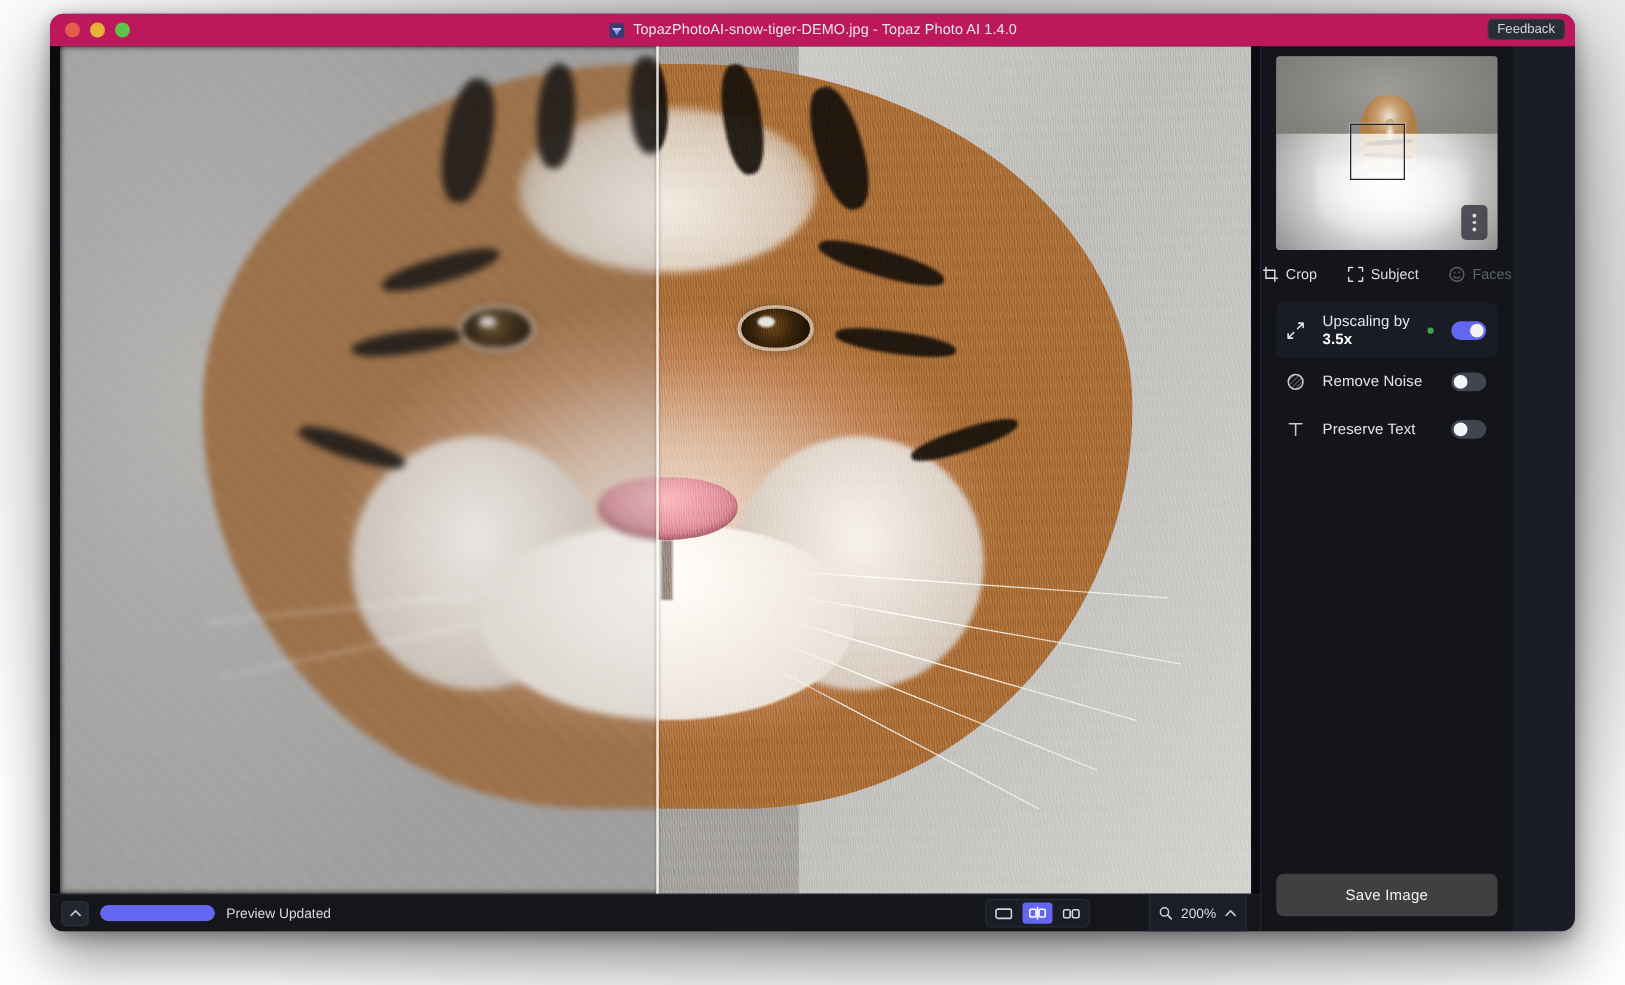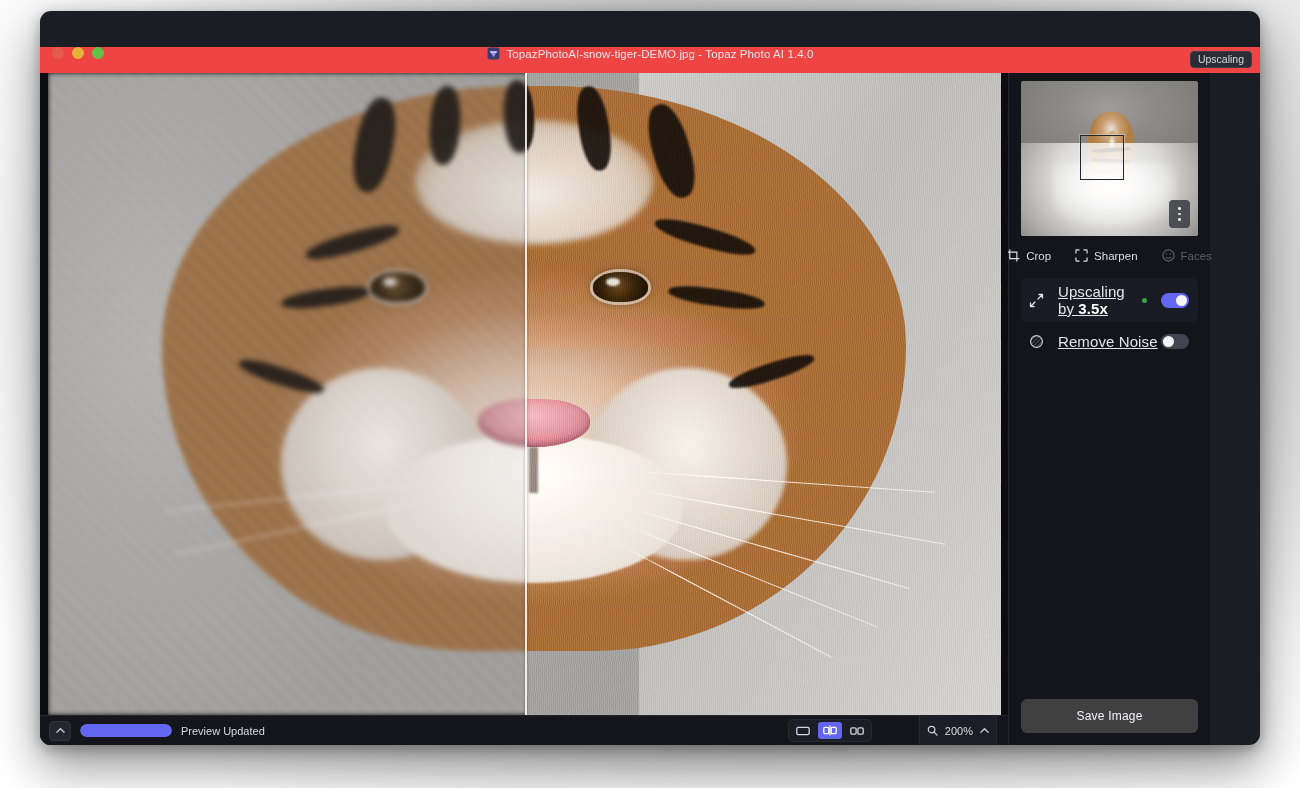--- a/index.html
+++ b/index.html
@@ -22,26 +22,25 @@
     border-radius: 11px;
     box-shadow: 0 22px 48px rgba(0,0,0,.42), 0 4px 14px rgba(0,0,0,.3);
     overflow: hidden;
     display: flex;
     flex-direction: column;
   }
 
   
   .titlebar {
     height: 26px;
-    background: #ef4444;
+    background: #be185d;
     display: flex;
-    align-items: flex-start;
+    align-items: center;
     position: relative;
     flex: 0 0 26px;
-    margin-top: 36px;
   }
   .lights { display: flex; gap: 8px; padding-left: 12px; }
   .light { width: 12px; height: 12px; border-radius: 50%; }
   .light.red { background: #e25c50; }
   .light.yellow { background: #e8b138; }
   .light.green { background: #5dc24a; }
   .title-center {
     position: absolute;
     left: 0; right: 0;
     display: flex; align-items: center; justify-content: center;
@@ -414,26 +413,25 @@
     cursor: pointer;
   }
   .filter-row.active { background: #191c24; height: 44px; }
   .f-icon {
     width: 22px;
     flex: 0 0 22px;
     display: flex; align-items: center; justify-content: flex-start;
     color: #c9ccd3;
   }
   .f-label {
-    font-size: 15px;
+    font-size: 12px;
     color: #e3e5ea;
     flex: 1;
     padding-left: 7px;
     letter-spacing: .1px;
-    text-decoration: underline;
   }
   .f-label b { color: #ffffff; font-weight: 700; }
   .green-dot {
     width: 5px; height: 5px; border-radius: 50%;
     background: #3fa14a;
     margin-right: 14px;
   }
   .lock-icon { margin-right: 9px; color: #9ea2ab; display: flex; }
   .toggle {
     width: 28px; height: 15px;
@@ -479,21 +477,21 @@
       <div class="light green" style="background: rgb(93, 194, 74);"></div>
     </div>
     <div class="title-center">
       <svg class="app-logo" viewBox="0 0 24 24">
         <rect x="1" y="1" width="22" height="22" rx="5" fill="#3b3a6e"></rect>
         <path d="M5 8 H19 L12 19 Z" fill="#8b8ff5"></path>
         <path d="M5 8 H19 L17 11 H7 Z" fill="#c3c5fb"></path>
       </svg>
       <span class="title-text">TopazPhotoAI-snow-tiger-DEMO.jpg - Topaz Photo AI 1.4.0</span>
     </div>
-    <button class="feedback-btn">Upscaling</button>
+    <button class="feedback-btn">Feedback</button>
   </div>
 
   <div class="body-row">
 
     <div class="canvas-col">
       <div class="canvas-wrap">
         <div class="photo-stage">
 
           <div class="pane-left">
             <div class="tiger-layer">
@@ -638,21 +636,21 @@
           <span>Crop</span>
         </div>
         <div class="tool-sep"></div>
         <div class="tool-btn">
           <svg width="13" height="13" viewBox="0 0 14 14">
             <path d="M1 4.4 V1.6 A0.6 0.6 0 0 1 1.6 1 H4.4" fill="none" stroke="#dcdee3" stroke-width="1.3" stroke-linecap="round"></path>
             <path d="M9.6 1 H12.4 A0.6 0.6 0 0 1 13 1.6 V4.4" fill="none" stroke="#dcdee3" stroke-width="1.3" stroke-linecap="round"></path>
             <path d="M13 9.6 V12.4 A0.6 0.6 0 0 1 12.4 13 H9.6" fill="none" stroke="#dcdee3" stroke-width="1.3" stroke-linecap="round"></path>
             <path d="M4.4 13 H1.6 A0.6 0.6 0 0 1 1 12.4 V9.6" fill="none" stroke="#dcdee3" stroke-width="1.3" stroke-linecap="round"></path>
           </svg>
-          <span>Sharpen</span>
+          <span>Subject</span>
         </div>
         <div class="tool-sep"></div>
         <div class="tool-btn disabled">
           <svg width="13" height="13" viewBox="0 0 14 14">
             <circle cx="7" cy="7" r="6" fill="none" stroke="#5d6068" stroke-width="1.25"></circle>
             <circle cx="4.9" cy="5.4" r="0.8" fill="#5d6068"></circle>
             <circle cx="9.1" cy="5.4" r="0.8" fill="#5d6068"></circle>
             <path d="M4.4 9 Q7 11 9.6 9" fill="none" stroke="#5d6068" stroke-width="1.15" stroke-linecap="round"></path>
           </svg>
           <span>Faces</span>
@@ -687,19 +685,30 @@
             </svg>
           </span>
           <span class="f-label">Remove Noise</span>
           <span class="toggle">
               <span class="knob"></span>
             </span>
         </div>
 
 
 
+        <div class="filter-row">
+          <span class="f-icon">
+            <svg width="15" height="15" viewBox="0 0 16 16">
+              <path d="M2.6 3.2 H13.4 M8 3.2 V13" fill="none" stroke="#c9ccd3" stroke-width="1.35" stroke-linecap="round"></path>
+            </svg>
+          </span>
+          <span class="f-label">Preserve Text</span>
+          <span class="toggle">
+              <span class="knob"></span>
+            </span>
+        </div>
       </div>
 
       <div class="panel-spacer"></div>
       <button class="save-btn" style="background: #404040;">Save Image</button>
     </div>
   </div>
 </div>
 
 </body></html>

